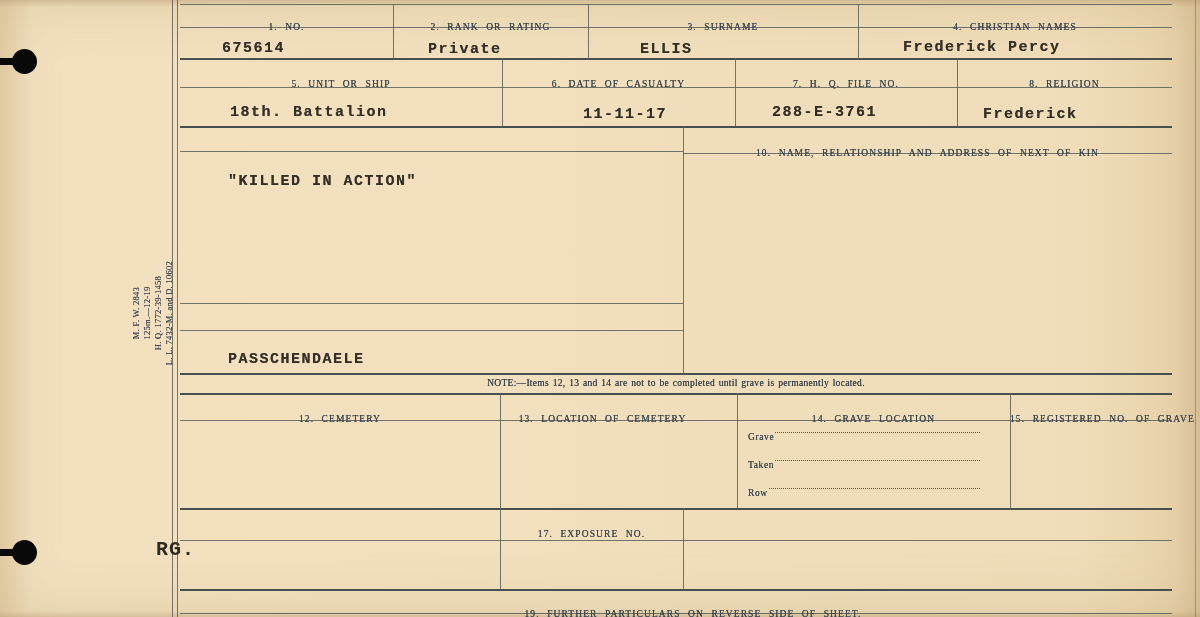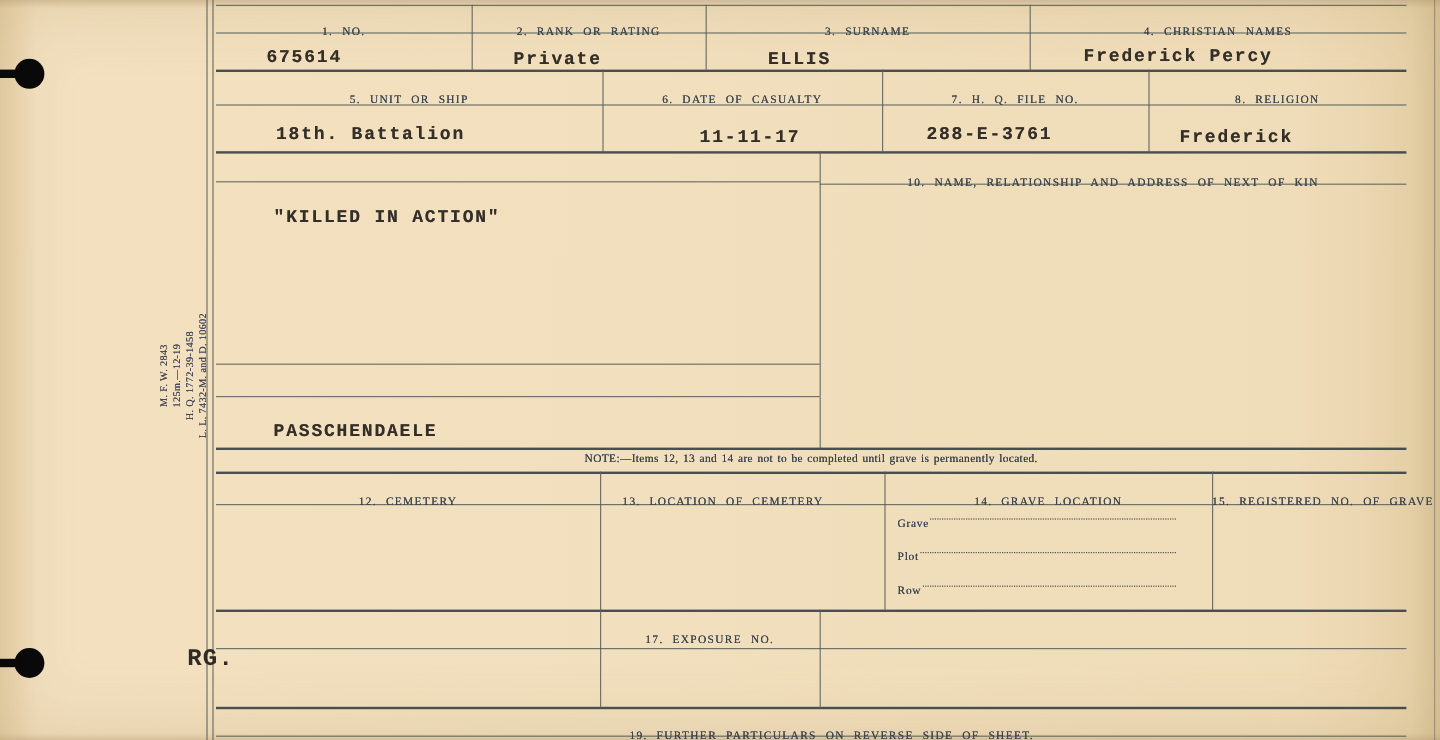--- a/index.html
+++ b/index.html
@@ -132,21 +132,21 @@
   <div class="lbl" style="left:180px;top:401px;width:320px">12. Cemetery</div>
   <div class="lbl" style="left:484px;top:401px;width:237px">13. Location of Cemetery</div>
   <div class="lbl" style="left:737px;top:401px;width:273px">14. Grave Location</div>
   <div class="lbl" style="left:1010px;top:401px;width:162px">15. Registered No. of Grave</div>
 
   <div class="dotrow" style="left:748px;top:432px">
     <span class="dlabel">Grave</span>
     <span class="leader"></span>
   </div>
   <div class="dotrow" style="left:748px;top:460px">
-    <span class="dlabel">Plot</span>
+    <span class="dlabel">Taken</span>
     <span class="leader"></span>
   </div>
   <div class="dotrow" style="left:748px;top:488px">
     <span class="dlabel">Row</span>
     <span class="leader"></span>
   </div>
 
   <div class="lbl" style="left:500px;top:516px;width:183px">17. Exposure No.</div>
 
   <div class="lbl" style="left:197px;top:596px;width:992px">19. Further Particulars on Reverse Side of Sheet.</div>

